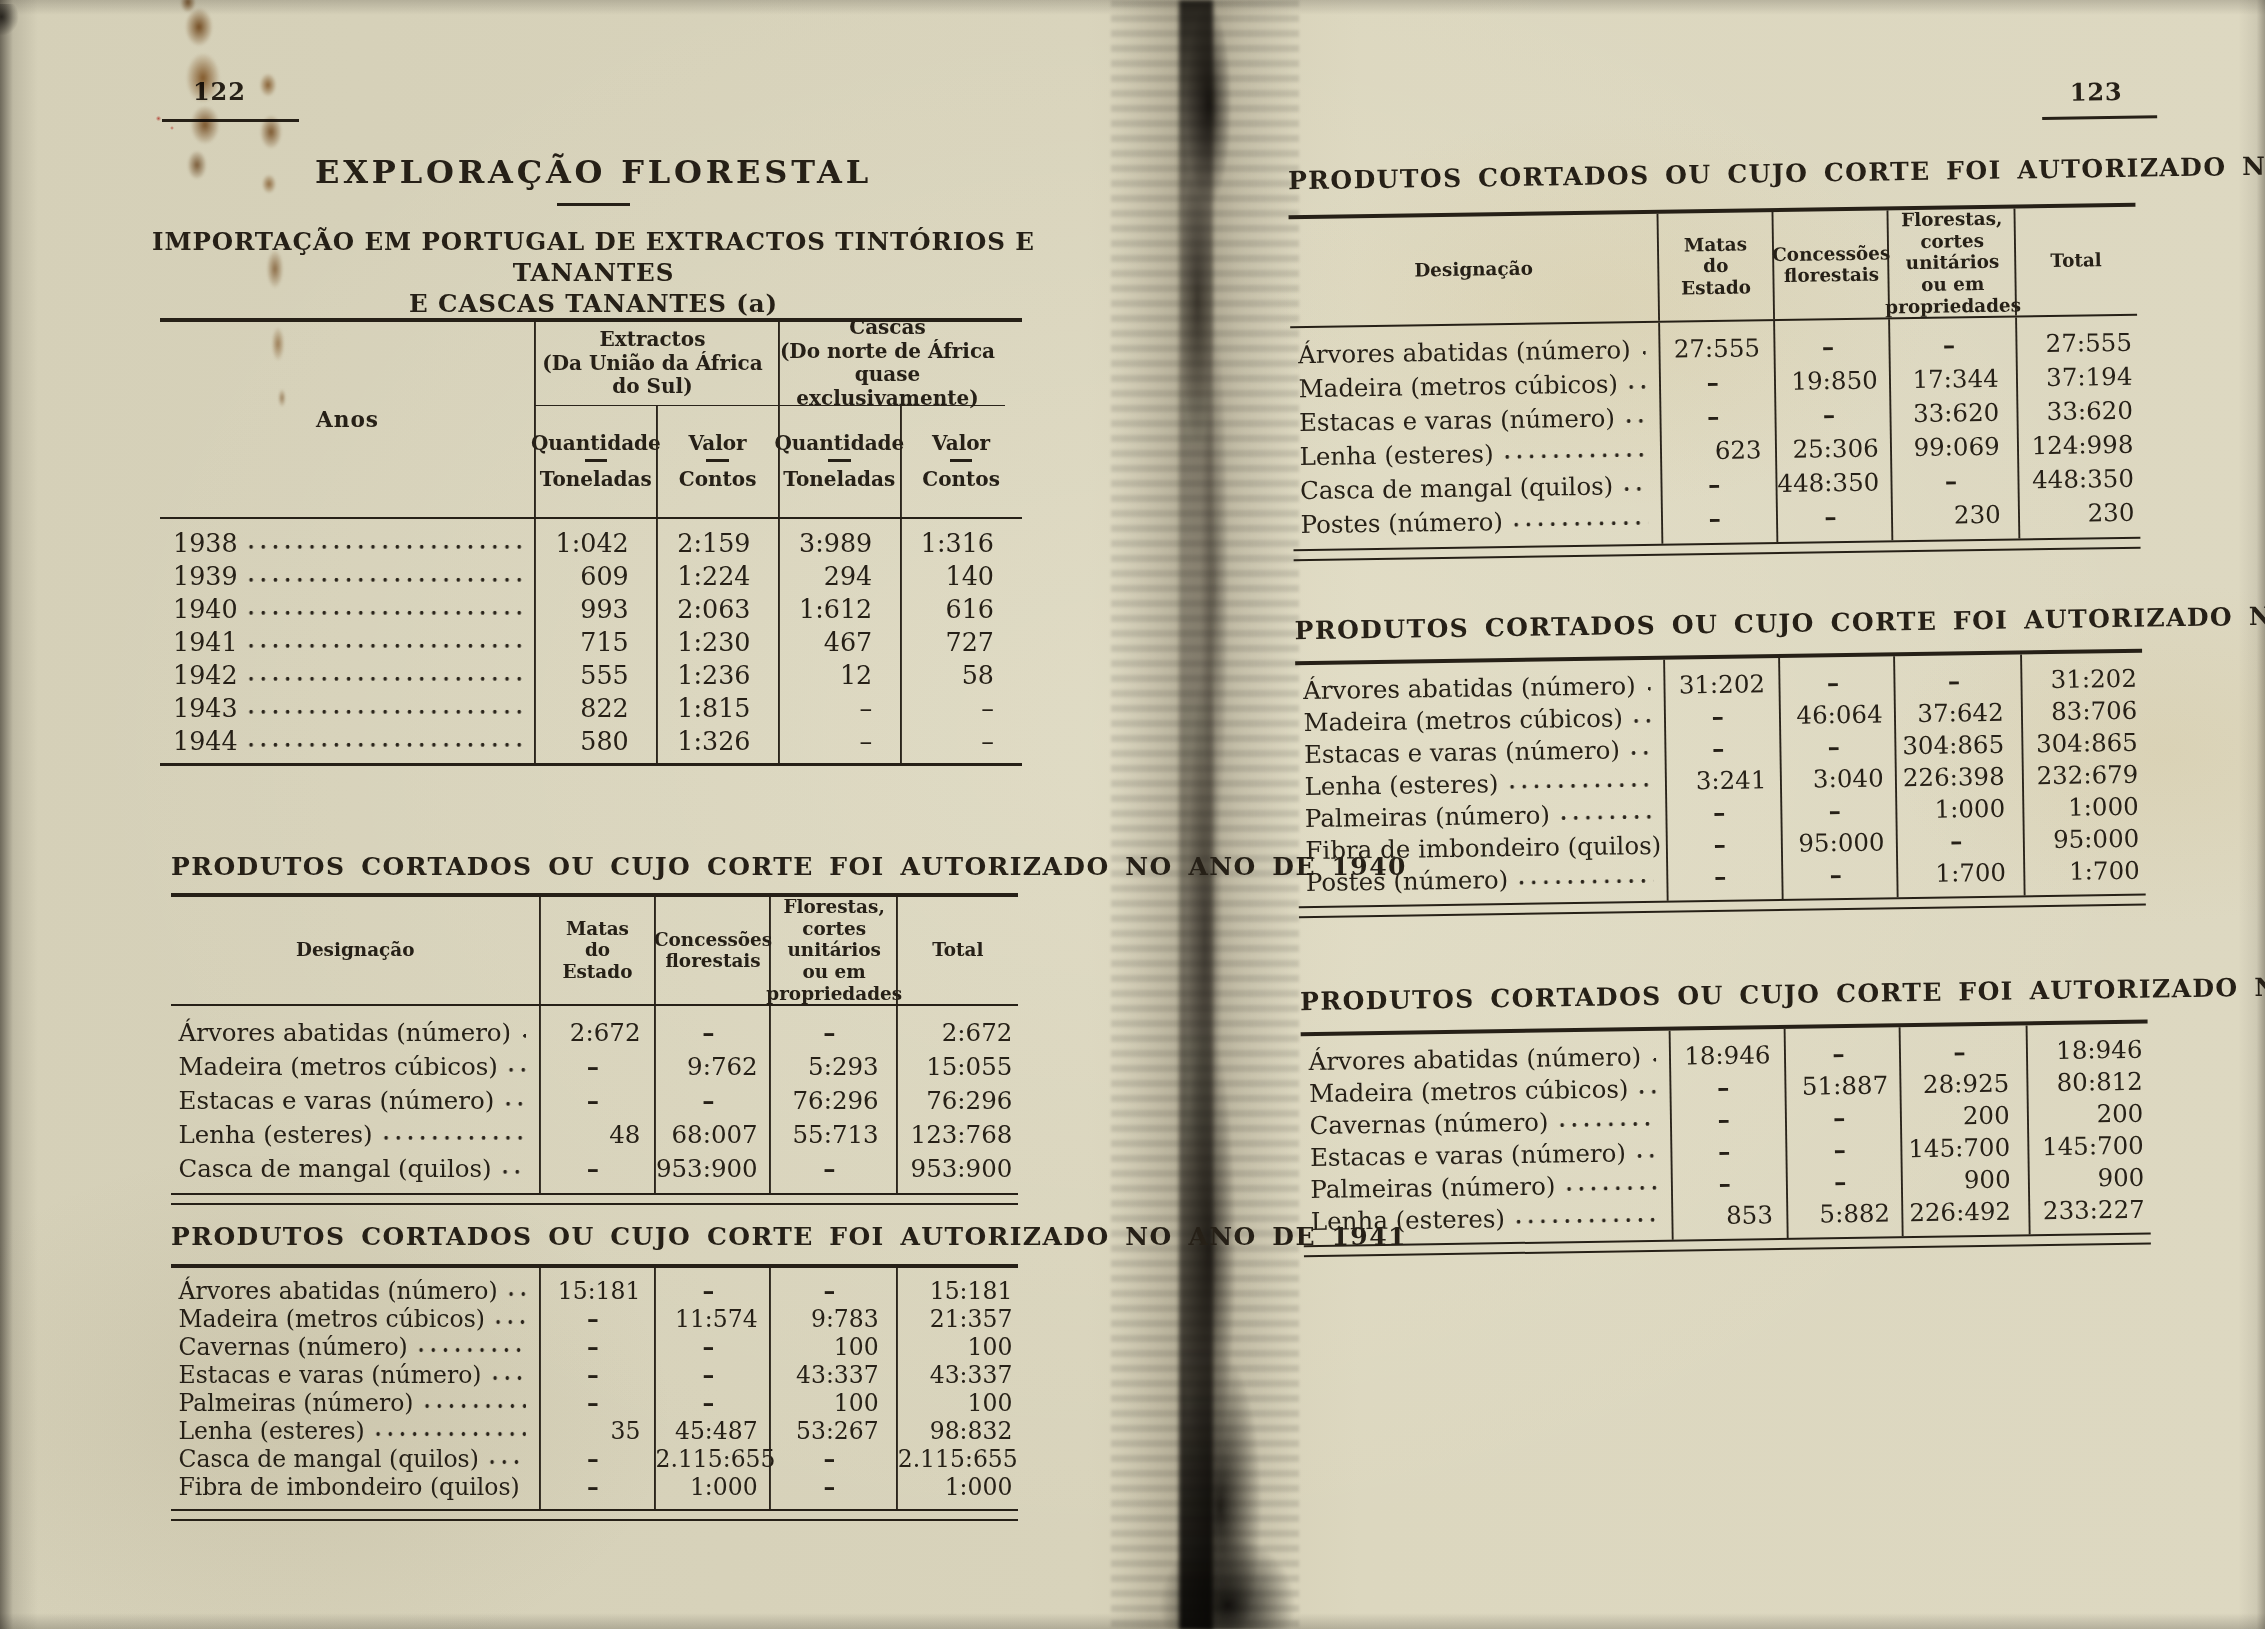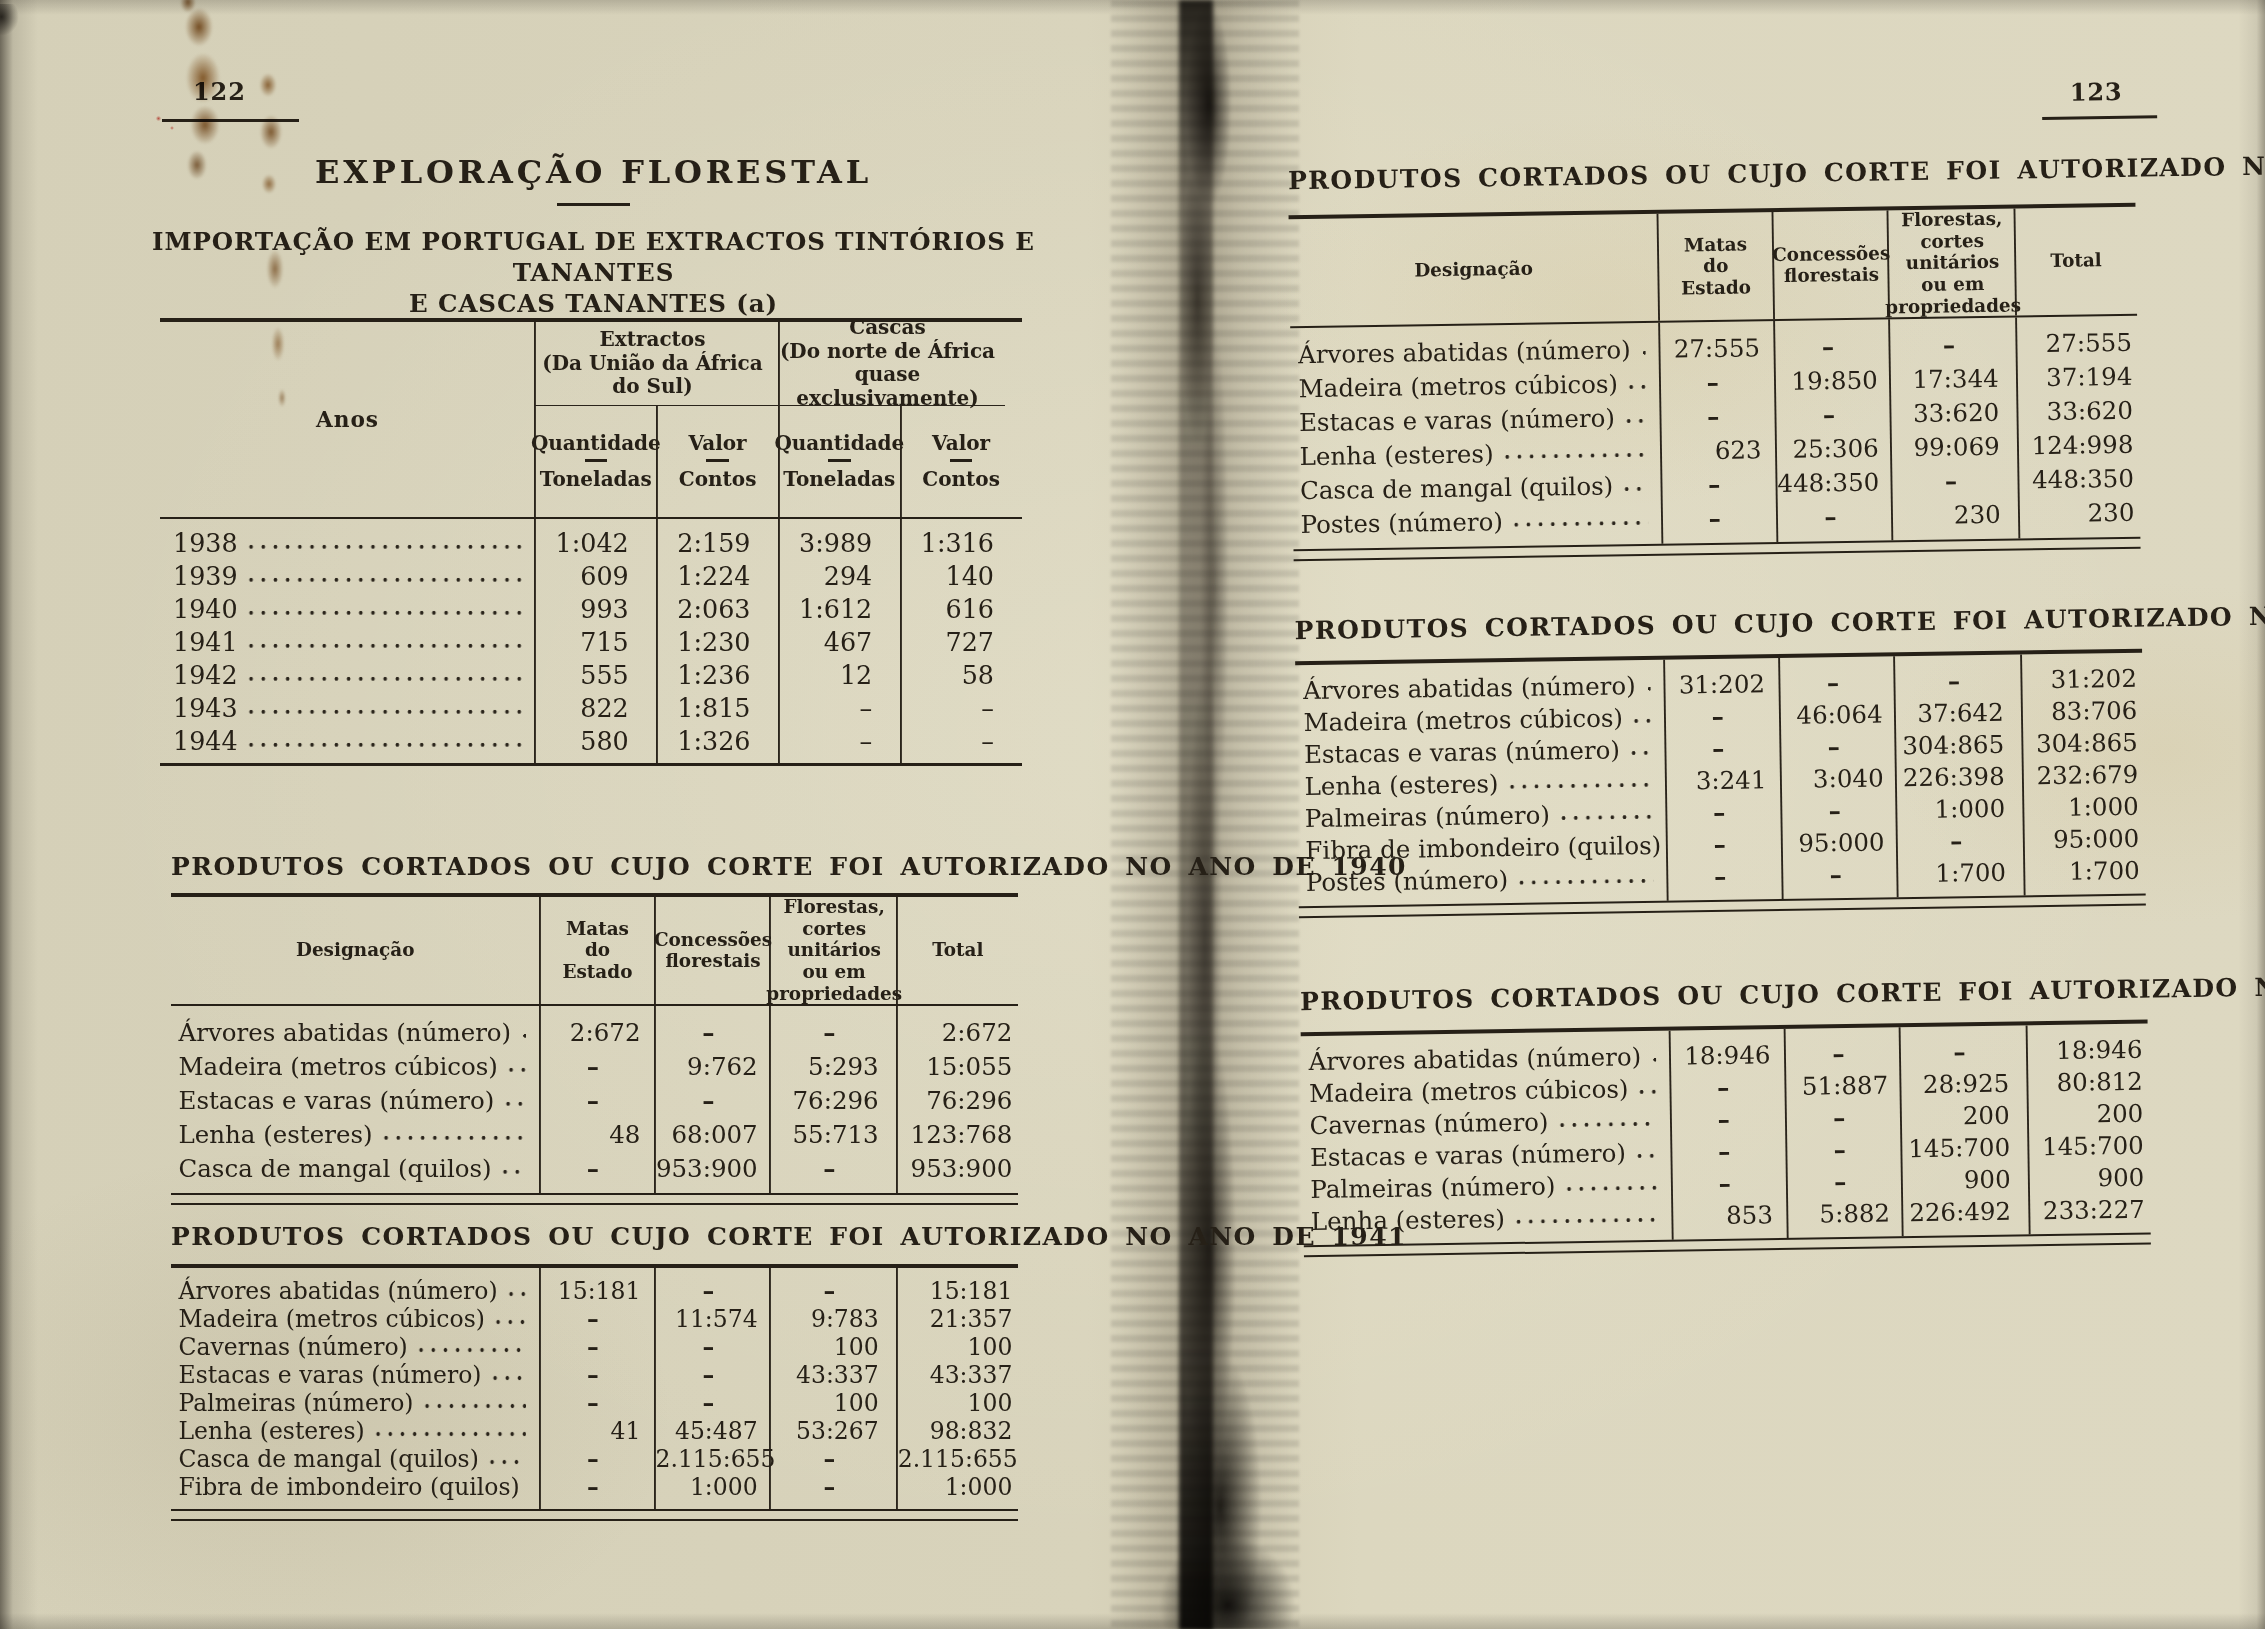--- a/index.html
+++ b/index.html
@@ -409,21 +409,21 @@
           <div class="pc c3 dash">–</div>
           <div class="pc c4">100</div>
           <div class="pc c5">100</div>
         </div>
 
         <div class="prow">
           <div class="pc-lbl">
             <span>Lenha (esteres)</span>
             <span class="dots"></span>
           </div>
-          <div class="pc c2">41</div>
+          <div class="pc c2">35</div>
           <div class="pc c3">45:487</div>
           <div class="pc c4">53:267</div>
           <div class="pc c5">98:832</div>
         </div>
 
         <div class="prow">
           <div class="pc-lbl">
             <span>Casca de mangal (quilos)</span>
             <span class="dots"></span>
           </div>

